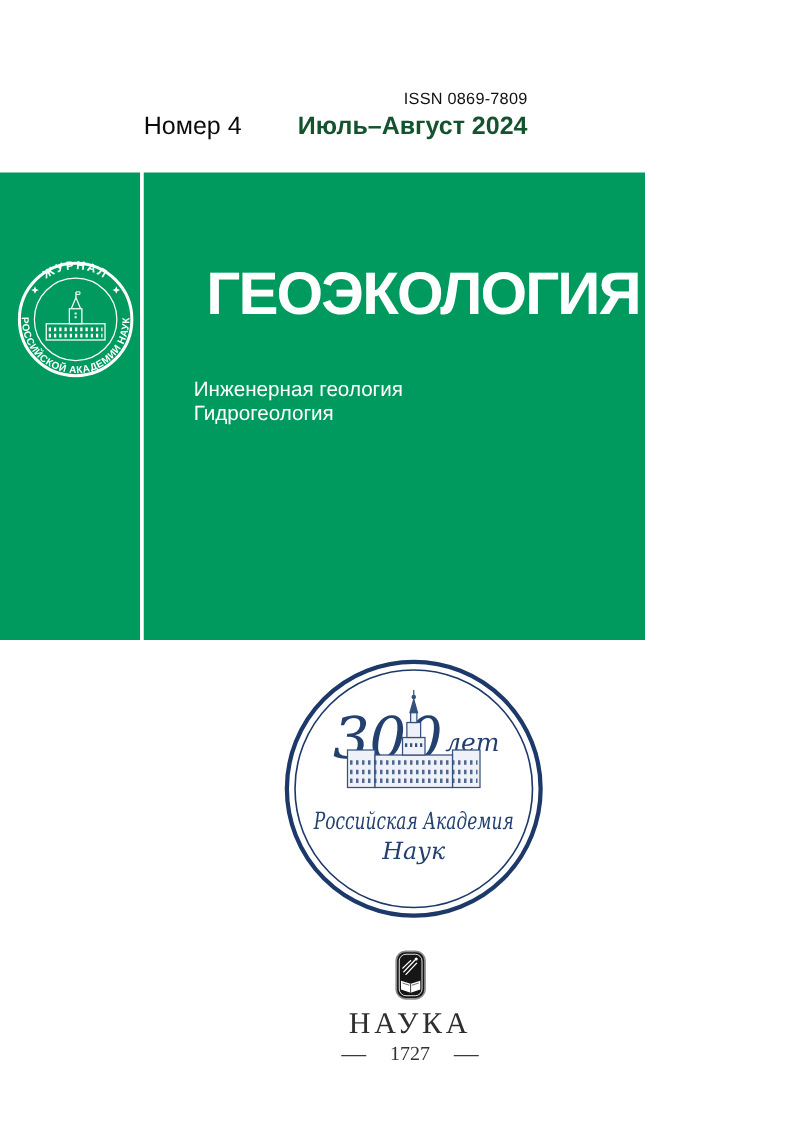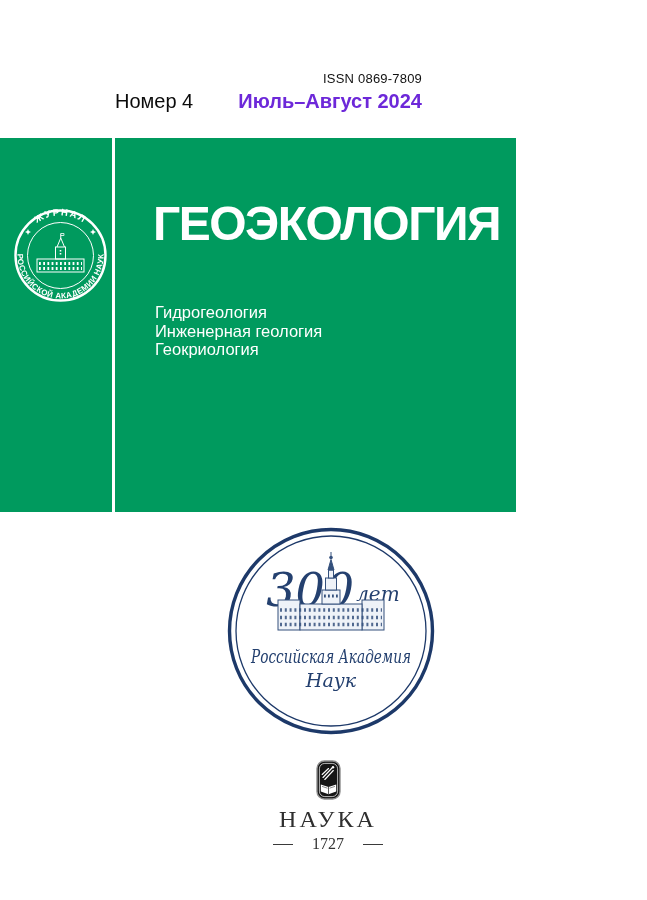--- a/index.html
+++ b/index.html
@@ -8,31 +8,31 @@
     font-family:"Liberation Sans",sans-serif;color:#000;
   }
   .issn{
     position:absolute;top:71px;right:94px;font-size:13px;line-height:15px;
     letter-spacing:0.2px;color:#111;
   }
   .issue-label{
     position:absolute;top:90px;left:115px;font-size:20px;font-weight:normal;line-height:23px;color:#0b0b0b;
   }
   .date-label{
-    position:absolute;top:90px;right:94px;font-size:20px;font-weight:bold;line-height:23px;color:#6d28d9;
+    position:absolute;top:90px;right:94px;font-size:20px;font-weight:bold;line-height:23px;color:#14532d;
   }
   .band-left{
     position:absolute;left:0;top:138px;width:112px;height:374px;background:#009a5e;
   }
   .band-main{
     position:absolute;left:115px;top:138px;width:532px;height:374px;background:#009a5e;
   }
   .seal{position:absolute;left:13px;top:70px;width:95px;height:95px;}
   .cover-title{
-    position:absolute;left:38px;top:60px;margin:0;
+    position:absolute;left:38px;top:60px;margin:12px;
     font-size:48px;font-weight:bold;letter-spacing:-1.5px;line-height:1.1;color:#ffffff;
   }
   .cover-subtitles{
     position:absolute;left:40px;top:165px;font-size:16.5px;line-height:18.5px;color:#ffffff;
   }
   .emblem{position:absolute;left:226px;top:526px;width:210px;height:210px;}
   .publisher{position:absolute;left:228px;top:760px;width:200px;text-align:center;}
   .publisher-emblem{display:block;margin:0 auto;width:25px;height:40px;}
   .publisher-name{
     margin-top:7px;font-family:"Liberation Serif",serif;font-size:24px;font-weight:normal;
@@ -80,23 +80,22 @@
         <path d="M44 39 L47.75 30 L51.5 39" stroke-width="1"></path>
         <line x1="47.75" y1="30" x2="47.75" y2="25.5" stroke-width="1"></line>
         <path d="M47.75 25.5 h3.2 v2 h-3.2" stroke-width="0.8"></path>
       </g>
     </svg>
   </div>
 
   <div class="band-main">
     <h1 class="cover-title">ГЕОЭКОЛОГИЯ</h1>
     <div class="cover-subtitles">
+      <div>Инженерная геология</div>
       <div>Гидрогеология</div>
-      <div>Инженерная геология</div>
-      <div>Геокриология</div>
     </div>
   </div>
 
   <svg class="emblem" viewBox="0 0 210 210">
     <circle cx="105" cy="105" r="101.5" fill="none" stroke="#1d3969" stroke-width="3.4"></circle>
     <circle cx="105" cy="105" r="95" fill="none" stroke="#1d3969" stroke-width="1.3"></circle>
 
     <text x="107" y="80" text-anchor="middle" fill="#24406f" font-family="DejaVu Serif, Liberation Serif, serif" font-style="italic"><tspan font-size="46">300</tspan><tspan font-size="20" dy="-5" dx="2">лет</tspan></text>
 
     <g stroke="#34507c" fill="#eef2f8" stroke-width="1">

